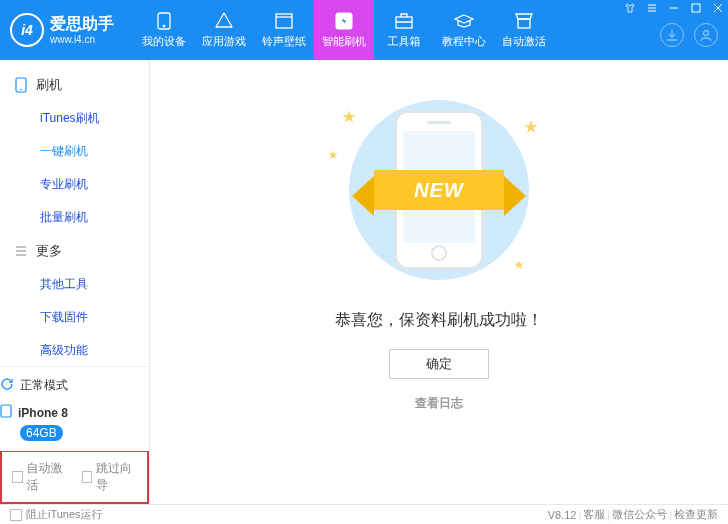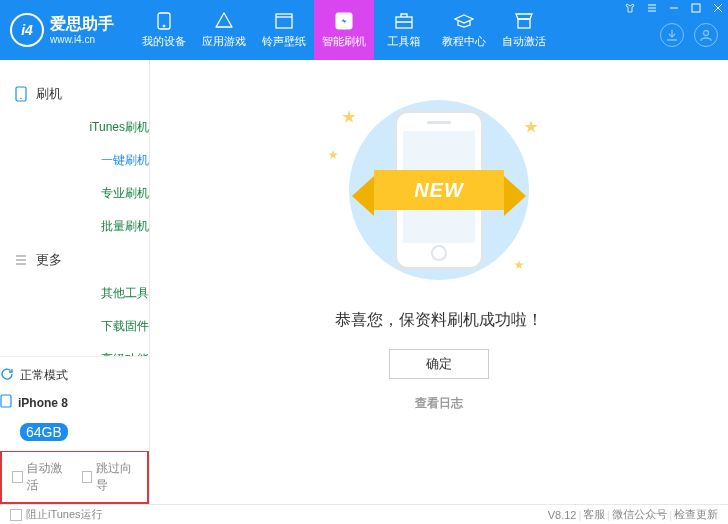--- a/index.html
+++ b/index.html
@@ -20,31 +20,31 @@
   .nav-label { font-size: 11px; }
   .header-right { margin-left: auto; display: flex; align-items: center; gap: 10px; }
   .win-controls { position: absolute; top: 0; right: 0; display: flex; gap: 2px; }
   .win-btn { width: 20px; height: 16px; display: flex; align-items: center; justify-content: center; cursor: pointer; font-size: 10px; color: #fff; }
   .circ-btn { width: 24px; height: 24px; border: 1.5px solid #84c1f7; border-radius: 50%; display: flex; align-items: center; justify-content: center; cursor: pointer; margin-top: 10px; }
   .circ-btn svg { stroke: #84c1f7; fill: none; }
 
   
   .body { display: flex; height: 444px; }
   .sidebar { width: 150px; border-right: 1px solid #e8e8e8; display: flex; flex-direction: column; background: #fff; }
-  .side-scroll { flex: 1; overflow: hidden; padding-top: 17px; text-align: right; }
+  .side-scroll { flex: 1; overflow: hidden; padding-top: 8px; }
   .side-group-title { display: flex; align-items: center; gap: 8px; padding: 8px 14px; font-size: 13px; cursor: pointer; }
   .side-group-icon { width: 14px; height: 14px; display: flex; align-items: center; justify-content: center; color: #1b8cf2; }
-  .side-item { padding: 8px 0 8px 40px; font-size: 12px; color: #15803d; cursor: pointer; }
+  .side-item { padding: 8px 0 8px 40px; font-size: 12px; color: #1d4ed8; cursor: pointer; }
   .side-item.active { color: #1b8cf2; }
 
   .side-bottom { border-top: 1px solid #eee; padding: 10px 0; }
   .mode-row { display: flex; align-items: center; gap: 6px; margin-bottom: 10px; }
   .mode-icon { color: #1b8cf2; }
   .device-row { display: flex; align-items: center; gap: 6px; }
-  .device-badge { background: #1b8cf2; color: #fff; font-size: 14px; padding: 1px 6px; border-radius: 8px; margin-left: 20px; margin-top: 12px; display: inline-block; }
+  .device-badge { background: #1b8cf2; color: #fff; font-size: 12px; padding: 1px 6px; border-radius: 8px; margin-left: 20px; margin-top: 4px; display: inline-block; }
   .checkbox-wrap { border: 2px solid #d63a3a; border-top-width: 1px; padding: 8px 10px; display: flex; gap: 14px; align-items: center; }
   .cb { display: flex; align-items: center; gap: 4px; color: #888; cursor: pointer; }
   .cb-box { width: 12px; height: 12px; border: 1px solid #bbb; background: #fff; }
 
   
   .main { flex: 1; display: flex; flex-direction: column; align-items: center; padding-top: 30px; position: relative; }
   .hero { width: 230px; height: 200px; position: relative; display: flex; align-items: center; justify-content: center; }
   .hero-circle { width: 180px; height: 180px; background: #cfe9fd; border-radius: 50%; position: absolute; }
   .hero-phone { width: 90px; height: 160px; background: #fff; border: 3px solid #dfe6ea; border-radius: 14px; position: relative; z-index: 2; }
   .hero-phone::before { content: ""; position: absolute; top: 8px; left: 50%; transform: translateX(-50%); width: 24px; height: 3px; background: #dfe6ea; border-radius: 2px; }

